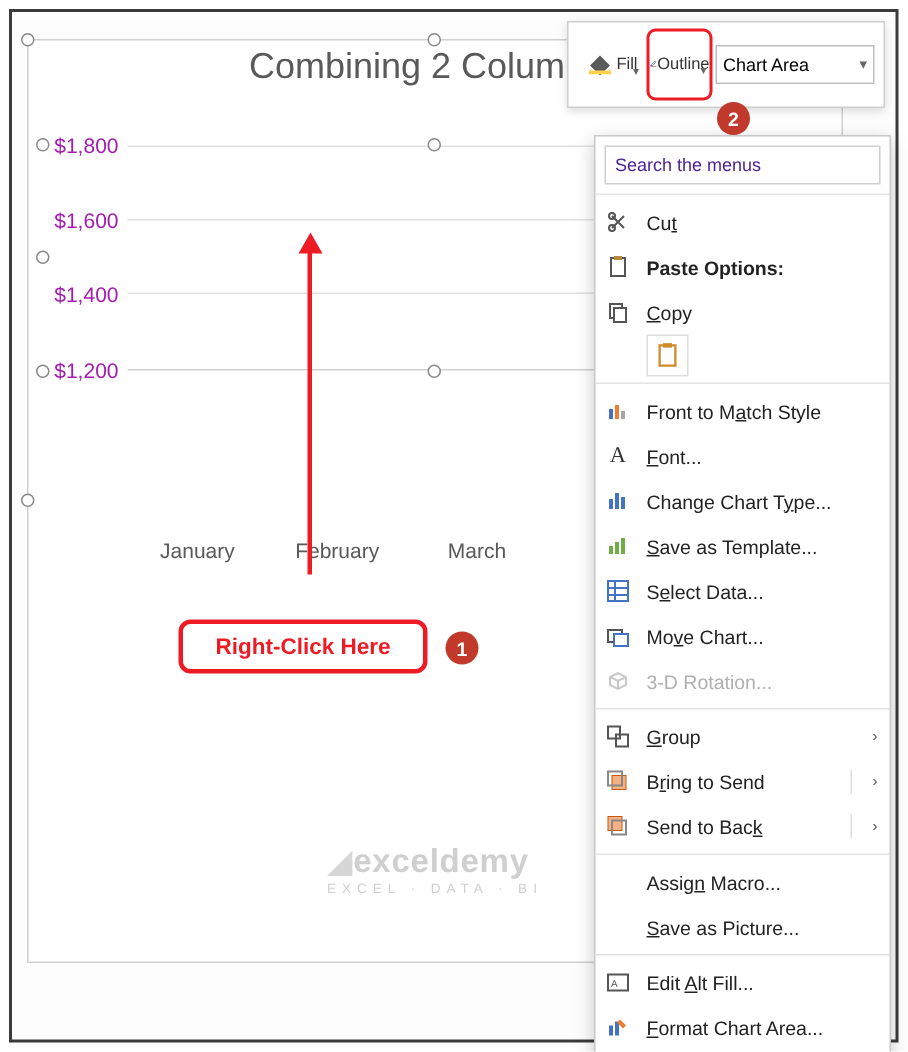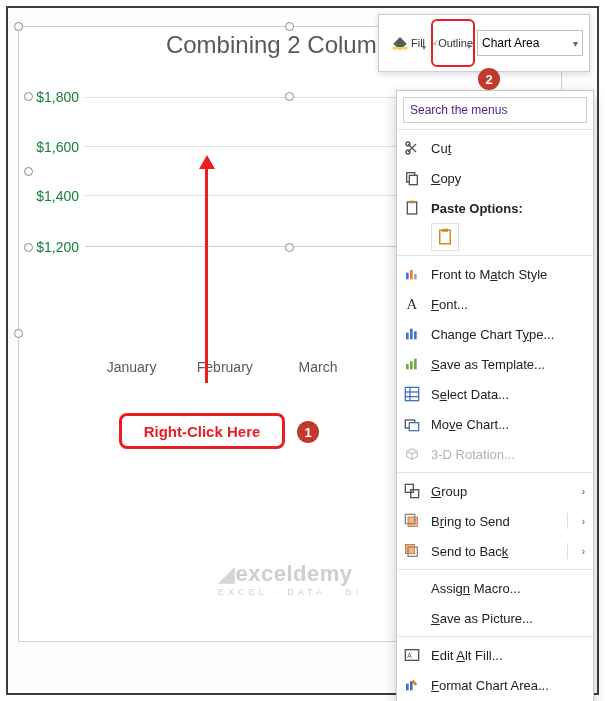--- a/index.html
+++ b/index.html
@@ -11,21 +11,21 @@
 .chart-title { text-align: center; font-size: 24px; color: #595959; margin-top: 4px; font-weight: 400; }
 
 
 .handle { position: absolute; width: 9px; height: 9px; background: #fff; border: 1px solid #888; border-radius: 50%; z-index: 5; }
 
 
 .plot-stack { position: absolute; left: 10px; top: 70px; right: 10px; }
 .plot { position: relative; height: 150px; margin-bottom: 6px; }
 .plot.secondary { height: 100px; }
 .ylabels { position: absolute; left: 0; top: 0; bottom: 0; width: 54px; }
-.ylab { position: absolute; right: 4px; font-size: 14px; color: #15803d; transform: translateY(-50%); }
+.ylab { position: absolute; right: 4px; font-size: 14px; color: #a21caf; transform: translateY(-50%); }
 .plot-area { position: absolute; left: 56px; right: 0; top: 0; bottom: 0; border-bottom: 1px solid #d0d0d0; }
 .grid { position: absolute; left: 0; right: 0; height: 0; border-top: 1px solid #e0e0e0; }
 .bars { position: absolute; left: 0; right: 0; bottom: 0; top: 0; display: flex; }
 .bar-slot { flex: 1; position: relative; display: flex; align-items: flex-end; justify-content: center; }
 .bar { width: 48%; background: #4472C4; }
 .xlabels { position: absolute; left: 66px; right: 10px; top: 332px; display: flex; }
 .xlab { flex: 1; text-align: center; font-size: 14px; color: #595959; }
 
 
 .arrow-line { position: absolute; left: 186px; top: 138px; width: 0; height: 218px; border-left: 3px solid #ed1c24; }
@@ -158,34 +158,34 @@
             <path fill="none" stroke="#555" stroke-width="2" d="M6 6l12 12M18 6L6 18"></path>
             <circle cx="6" cy="6" r="3" fill="none" stroke="#555" stroke-width="2"></circle>
             <circle cx="6" cy="18" r="3" fill="none" stroke="#555" stroke-width="2"></circle>
           </svg>
         </span>
       <span class="lbl"><span>Cu</span><span class="u">t</span></span>
     </div>
     <div class="ctx-item">
       <span class="ico">
           <svg width="16" height="16" viewBox="0 0 24 24">
+            <rect x="5" y="3" width="14" height="18" fill="none" stroke="#555" stroke-width="2"></rect>
+            <rect x="8" y="1" width="8" height="4" fill="#b88a3a"></rect>
+          </svg>
+        </span>
+      <span class="lbl bold">Paste Options:</span>
+    </div>
+    <div class="ctx-item">
+      <span class="ico">
+          <svg width="16" height="16" viewBox="0 0 24 24">
             <rect x="4" y="4" width="12" height="14" fill="none" stroke="#555" stroke-width="2"></rect>
             <rect x="8" y="8" width="12" height="14" fill="#fff" stroke="#555" stroke-width="2"></rect>
           </svg>
         </span>
       <span class="lbl"><span class="u">C</span><span>opy</span></span>
-    </div>
-    <div class="ctx-item">
-      <span class="ico">
-          <svg width="16" height="16" viewBox="0 0 24 24">
-            <rect x="5" y="3" width="14" height="18" fill="none" stroke="#555" stroke-width="2"></rect>
-            <rect x="8" y="1" width="8" height="4" fill="#b88a3a"></rect>
-          </svg>
-        </span>
-      <span class="lbl bold">Paste Options:</span>
     </div>
     <div class="paste-box">
       <svg width="18" height="18" viewBox="0 0 24 24">
           <rect x="5" y="3" width="14" height="18" fill="#fff" stroke="#cf8a2a" stroke-width="2"></rect>
           <rect x="8" y="1" width="8" height="4" fill="#cf8a2a"></rect>
         </svg>
     </div>
     <div class="ctx-sep"></div>
 
     <div class="ctx-item">

